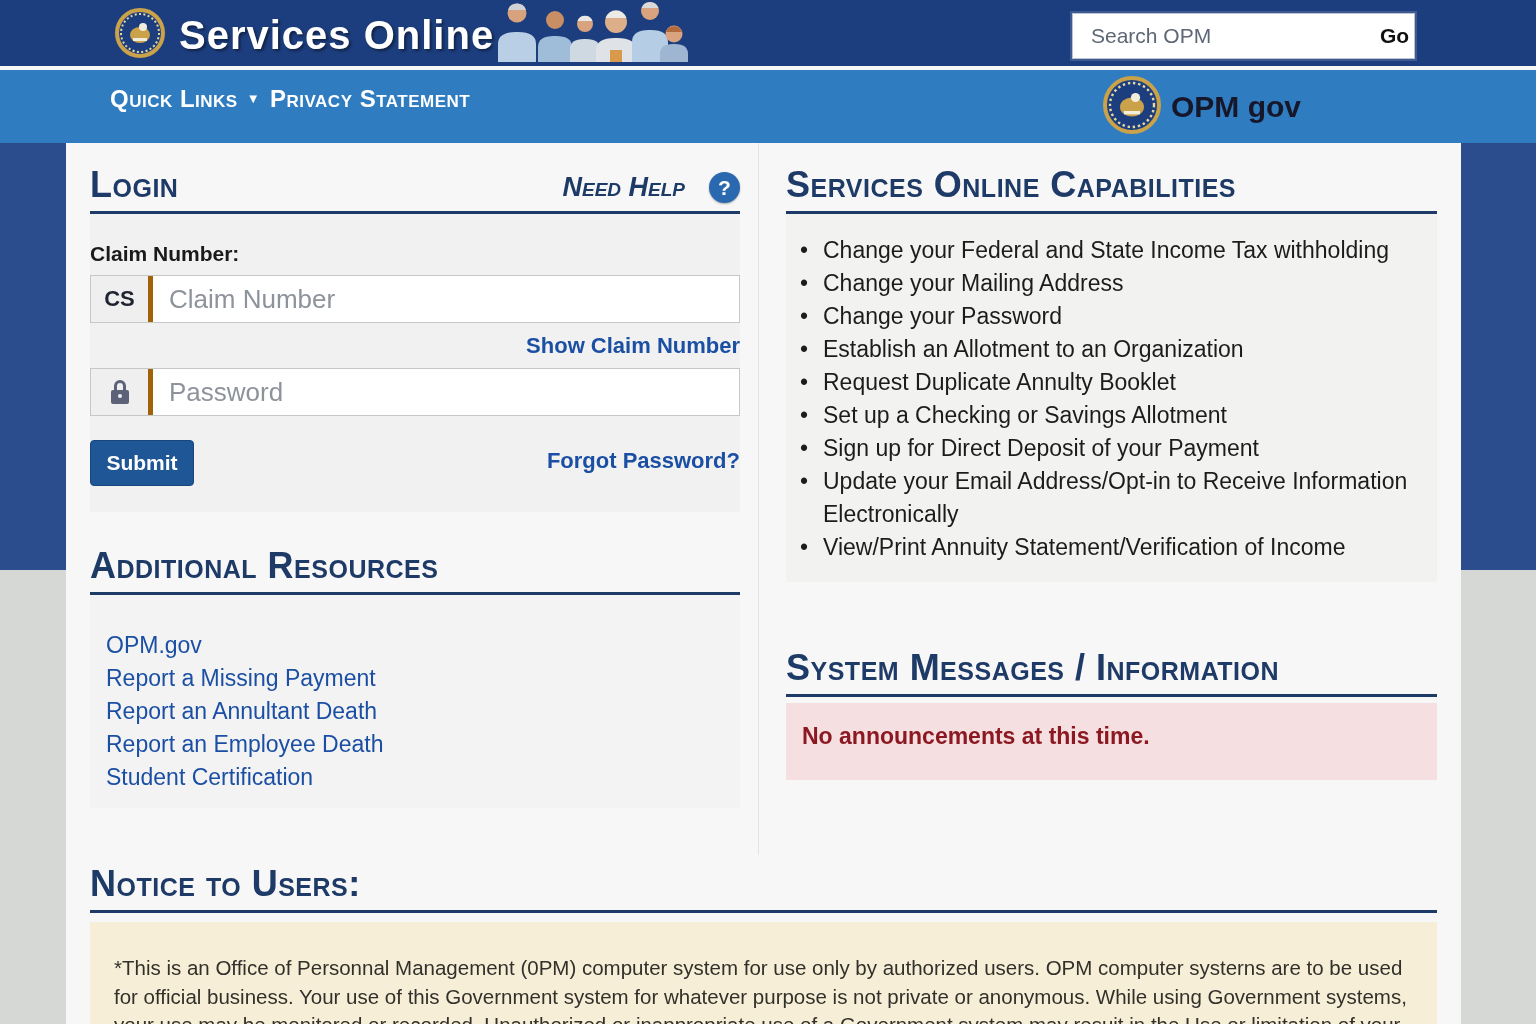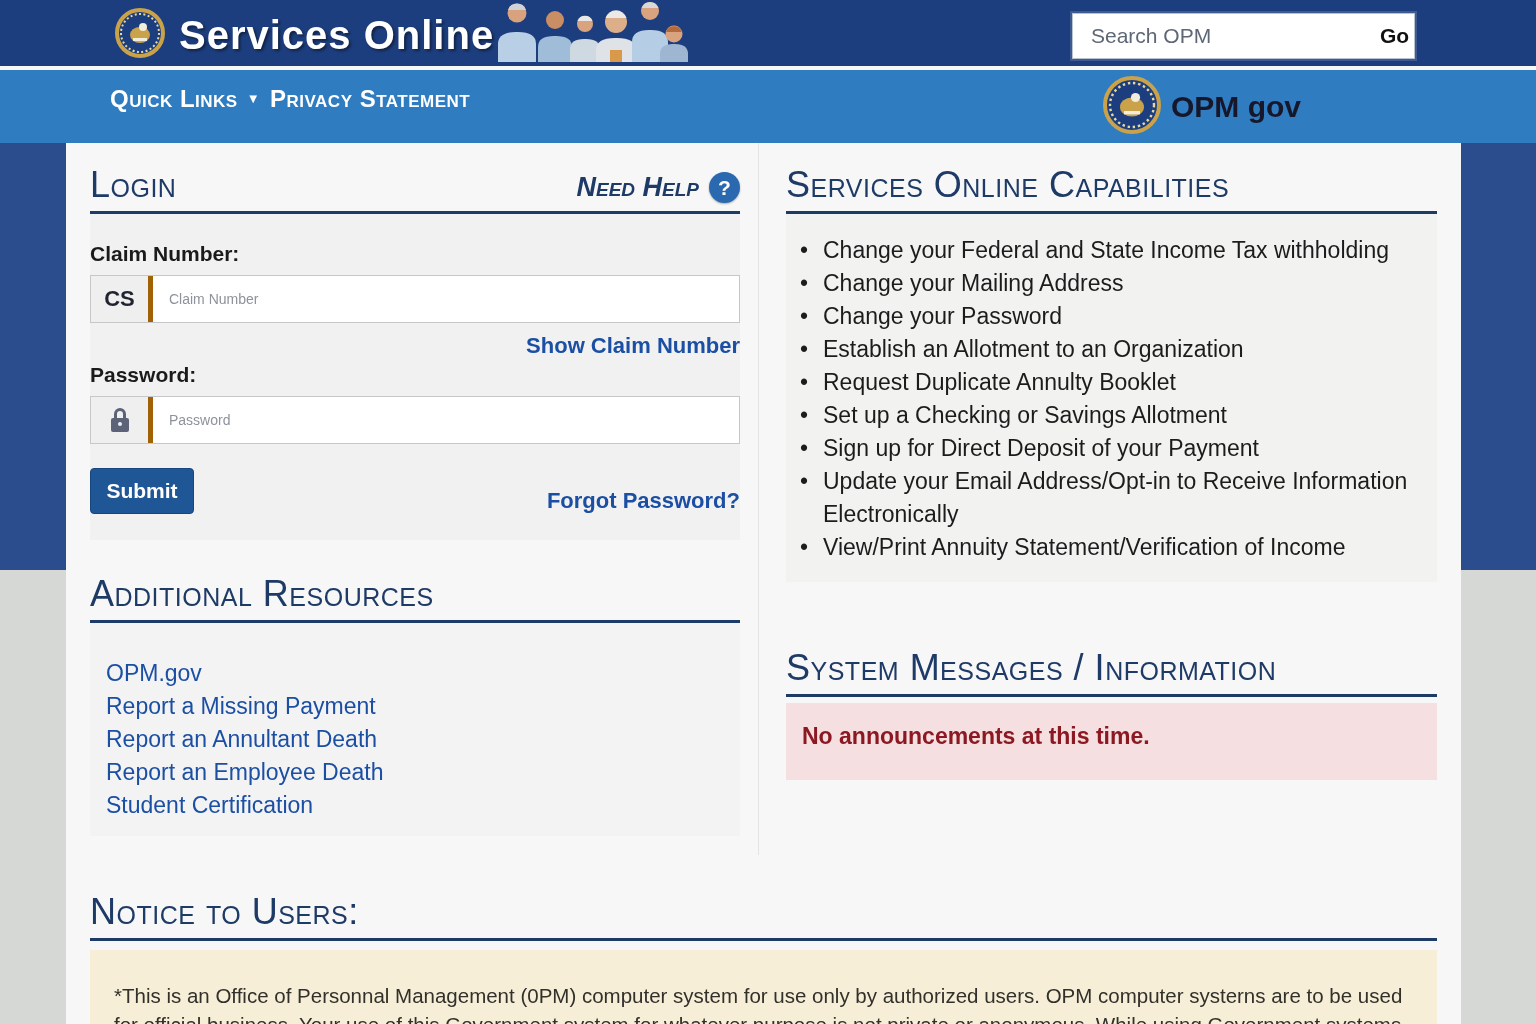--- a/index.html
+++ b/index.html
@@ -38,41 +38,41 @@
   .nav-right { position: absolute; left: 1103px; top: 0; height: 73px; display: flex; align-items: center; }
   .opmgov { color: #17172b; font-size: 30px; font-weight: bold; margin-left: 10px; }
 
   
   .content { position: absolute; left: 66px; top: 143px; width: 1395px; background: transparent; padding: 0 24px; }
   .cols { display: flex; gap: 46px; }
   .col-l { width: 650px; }
   .col-r { width: 651px; }
   .divider { position: absolute; left: 758px; top: 143px; width: 1px; height: 712px; background: #e4e4e7; }
 
-  h2.sec { color: #1e3a66; font-variant: small-caps; font-weight: normal; font-size: 36px; line-height: 1; letter-spacing: .5px; }
+  h2.sec { color: #1e3a66; font-variant: small-caps; font-weight: bold; font-size: 36px; line-height: 1; letter-spacing: .5px; }
   .rule { height: 3px; background: #1e3a66; margin-top: 8px; }
 
   .login-head { display: flex; justify-content: space-between; align-items: flex-end; margin-top: 24px; }
-  .need-help { display: flex; align-items: flex-start; gap: 10px; color: #1e3a66; font-variant: small-caps;
+  .need-help { display: flex; align-items: flex-start; gap: 24px; color: #1e3a66; font-variant: small-caps;
                font-style: italic; font-weight: bold; font-size: 27px; cursor: pointer; }
   .qmark { width: 31px; height: 31px; border-radius: 50%; background: #2a69b0; color: #fff; font-style: normal;
            font-variant: normal; display: flex; align-items: center; justify-content: center;
            font-size: 21px; font-weight: bold; box-shadow: 0 1px 2px rgba(0,0,0,.3); }
 
   .panel { background: #f1f1f2; padding: 0 0 26px 0; }
   .fld-label { font-size: 21px; font-weight: bold; color: #1a1a1a; padding-top: 28px; }
   .inputrow { margin-top: 9px; height: 48px; border: 1px solid #c7c7c9; background: #fff; display: flex; }
   .prefix { width: 62px; background: #efeff0; border-right: 5px solid #a16207; display: flex;
             align-items: center; justify-content: center; font-weight: bold; font-size: 22px; color: #1f2430; }
-  .inputrow input { flex: 1; border: none; outline: none; font-size: 14px; color: #333; padding: 0 16px;
+  .inputrow input { flex: 1; border: none; outline: none; font-size: 26px; color: #333; padding: 0 16px;
                     background: transparent; font-family: "Liberation Sans", sans-serif; }
   .inputrow input::placeholder { color: #8d929b; opacity: 1; }
   .rightlink { text-align: right; margin-top: 10px; }
   .bluelink { color: #1b4fa3; font-weight: bold; font-size: 22px; text-decoration: none; cursor: pointer; }
-  .submit-row { display: flex; justify-content: space-between; align-items: flex-end; margin-top: 24px; }
+  .submit-row { display: flex; justify-content: space-between; align-items: flex-start; margin-top: 24px; }
   .submit-btn { width: 104px; height: 46px; background: #1f5796; border: 1px solid #17477e; border-radius: 4px;
                 color: #fff; font-weight: bold; font-size: 21px; cursor: pointer; font-family: "Liberation Sans", sans-serif; }
   .submit-row .bluelink { margin-top: 8px; }
 
   .res-head { margin-top: 36px; }
   .res-body { background: #f3f3f4; padding: 34px 0 14px 16px; }
   .res-body a { display: block; font-weight: normal; font-size: 23px; line-height: 33px; }
 
   .cap-body { background: #f2f2f1; padding: 20px 0 18px 0; }
   .cap-body ul { list-style: none; }
@@ -183,21 +183,20 @@
         <div class="panel">
           <div class="fld-label">Claim Number:</div>
           <div class="inputrow">
             <div class="prefix">CS</div>
             <input type="text" placeholder="Claim Number" style="">
           </div>
           <div class="rightlink">
             <a class="bluelink">Show Claim Number</a>
           </div>
 
-          <div class="fld-label" style="padding-top:4px;">Password:</div>
           <div class="inputrow">
             <div class="prefix">
               <svg width="22" height="27" viewBox="0 0 22 27">
                 <rect x="2" y="11" width="18" height="14" rx="2" fill="#5c6277"></rect>
                 <path d="M6.5,11 v-4 a4.5,4.5 0 0 1 9,0 v4" fill="none" stroke="#5c6277" stroke-width="3"></path>
                 <circle cx="11" cy="17" r="2" fill="#eceff3"></circle>
               </svg>
             </div>
             <input type="password" placeholder="Password" style="">
           </div>

